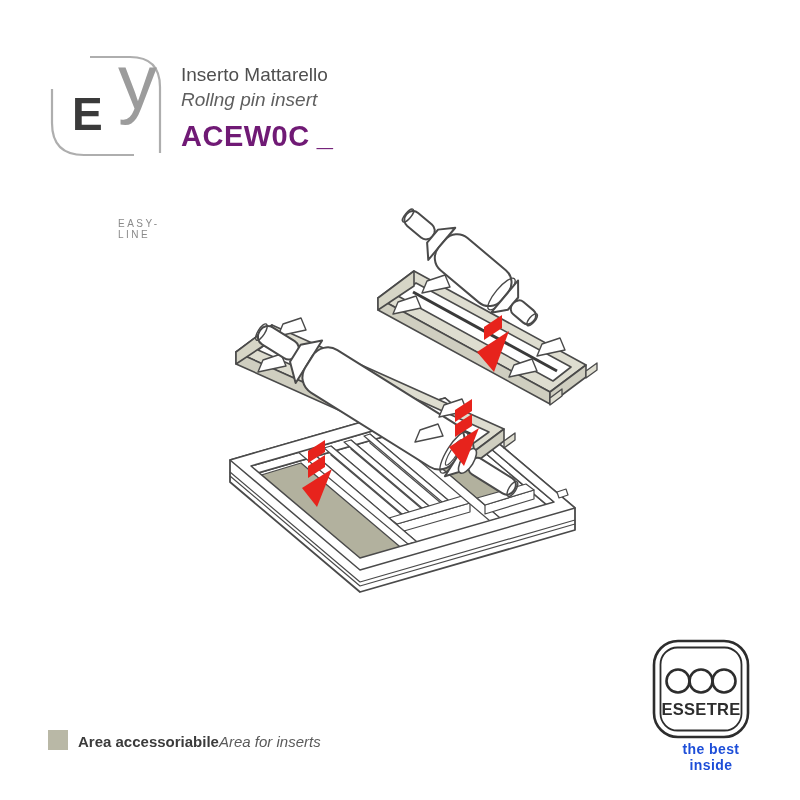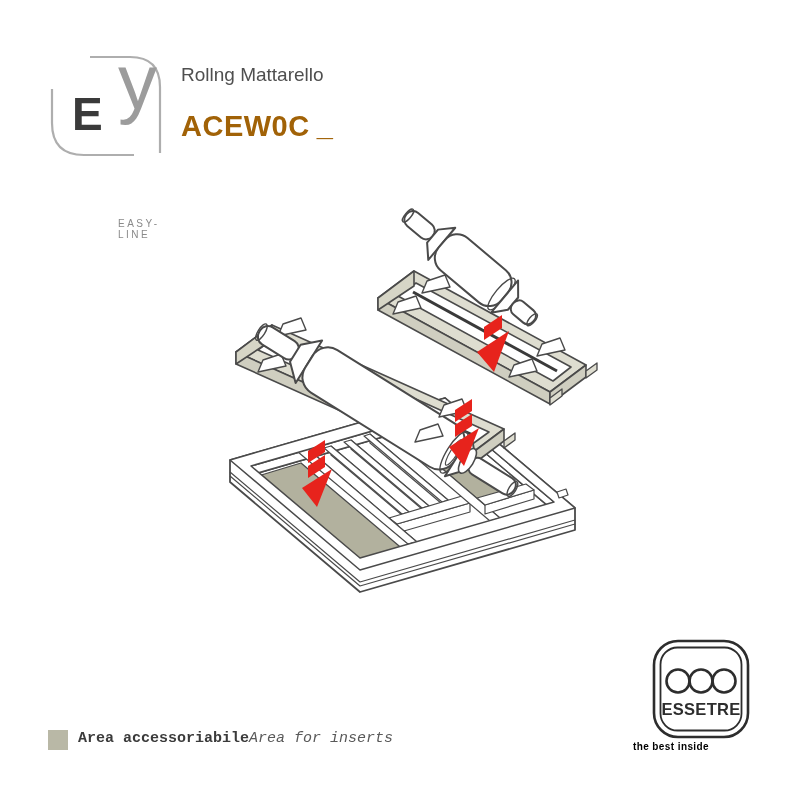--- a/index.html
+++ b/index.html
@@ -6,48 +6,49 @@
   .sheet{position:relative;width:800px;height:800px;background:#ffffff;overflow:hidden;
          font-family:"Liberation Sans", sans-serif;}
   .abs{position:absolute;}
   
   .logo-e{position:absolute;left:26px;top:34px;font-size:46px;font-weight:700;color:#3a3a3a;letter-spacing:0;}
   .logo-y{position:absolute;left:72px;top:-16px;font-size:78px;font-weight:400;color:#9c9c9c;}
   .logo-sub{position:absolute;left:72px;top:165px;font-size:10px;letter-spacing:2.5px;color:#8a8a8a;font-weight:500;}
   
   .title-it{position:absolute;left:181px;top:64px;font-size:19px;color:#4f4f4f;}
   .title-en{position:absolute;left:181px;top:89px;font-size:19px;font-style:italic;color:#5f5f5f;}
-  .code{position:absolute;left:181px;top:110px;font-size:29px;font-weight:700;color:#a16207;letter-spacing:.5px;}
+  .code{position:absolute;left:181px;top:120px;font-size:29px;font-weight:700;color:#701a75;letter-spacing:.5px;}
   .code .suffix{margin-left:7px;font-weight:700;}
   
-  .legend{position:absolute;left:48px;top:730px;display:flex;align-items:flex-start;font-size:15px;color:#3b3b3b;font-family:Liberation Mono, monospace;}
+  .legend{position:absolute;left:48px;top:730px;display:flex;align-items:flex-end;font-size:15px;color:#3b3b3b;}
   .legend .lab-it{font-weight:700;margin-left:10px;}
   .legend .lab-en{font-style:italic;color:#5a5a5a;margin-left:0;font-weight:400;}
   
-  .tagline{position:absolute;left:620px;top:741px;width:102px;text-align:center;
-           font-size:10px;font-weight:700;color:#000000;letter-spacing:.4px;}
+  .tagline{position:absolute;left:660px;top:741px;width:102px;text-align:center;
+           font-size:14px;font-weight:700;color:#1d4ed8;letter-spacing:.4px;}
   svg{display:block;}
   .iso{stroke:#4a4a4a;stroke-linejoin:round;}
 </style>
 </head>
 <body>
 
 <div class="sheet">
 
   <div class="abs" style="left:46px;top:53px;width:130px;height:190px;">
     <svg class="abs" style="left:0;top:0;" width="122" height="112" viewBox="0 0 122 112">
       <path d="M 44 4 L 84 4 Q 114 4 114 34 L 114 100" fill="none" stroke="#aeaeae" stroke-width="2.2"></path>
       <path d="M 6 36 L 6 70 Q 6 102 38 102 L 88 102" fill="none" stroke="#aeaeae" stroke-width="2.2"></path>
     </svg>
     <span class="logo-e">E</span>
     <span class="logo-y">y</span>
     <span class="logo-sub">EASY-LINE</span>
   </div>
 
-  <div class="title-it">Rollng Mattarello</div>
+  <div class="title-it">Inserto Mattarello</div>
+  <div class="title-en">Rollng pin insert</div>
   <div class="code"><span>ACEW0C</span><span class="suffix">_</span></div>
 
   <svg class="abs" style="left:0;top:0;" width="800" height="800" viewBox="0 0 800 800">
 
     <g class="iso" stroke-width="1.5">
 
       <polygon points="230,460 445,398 575,508 575,530 360,592 230,482" fill="#ffffff" stroke-width="1.8"></polygon>
 
       <polygon points="251,475 445,419 554,511 360,567" fill="#ffffff"></polygon>
 

